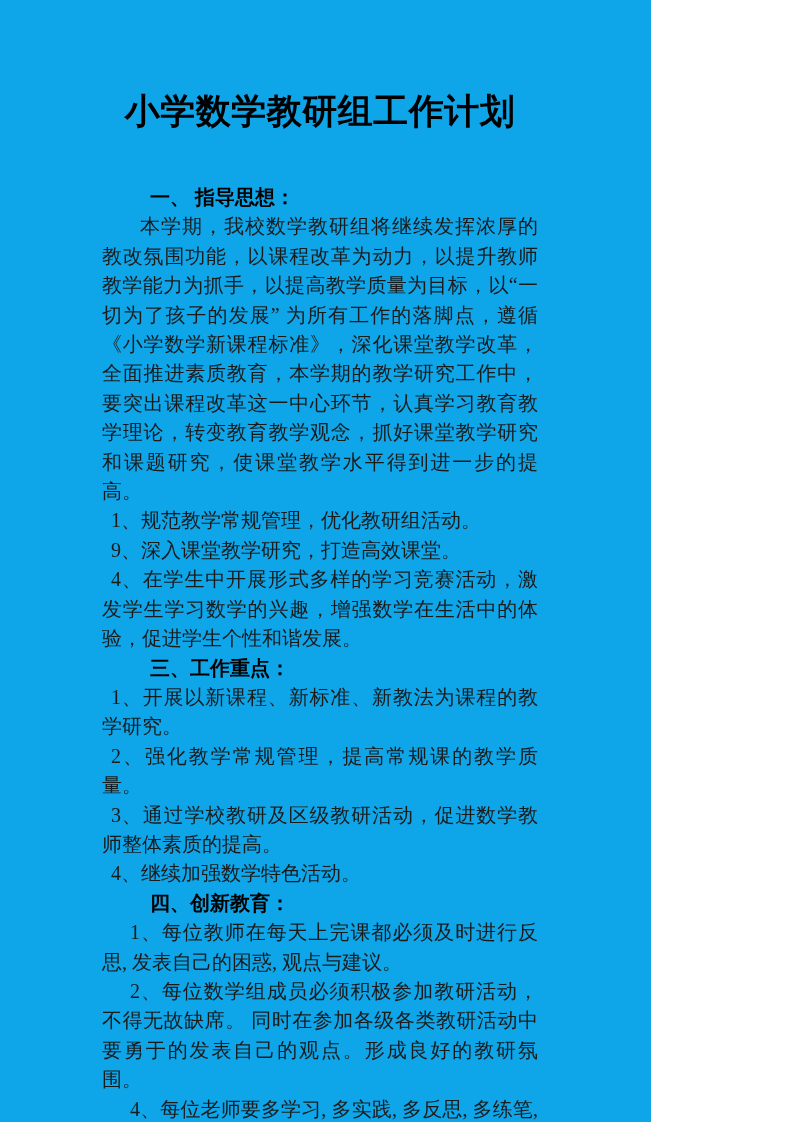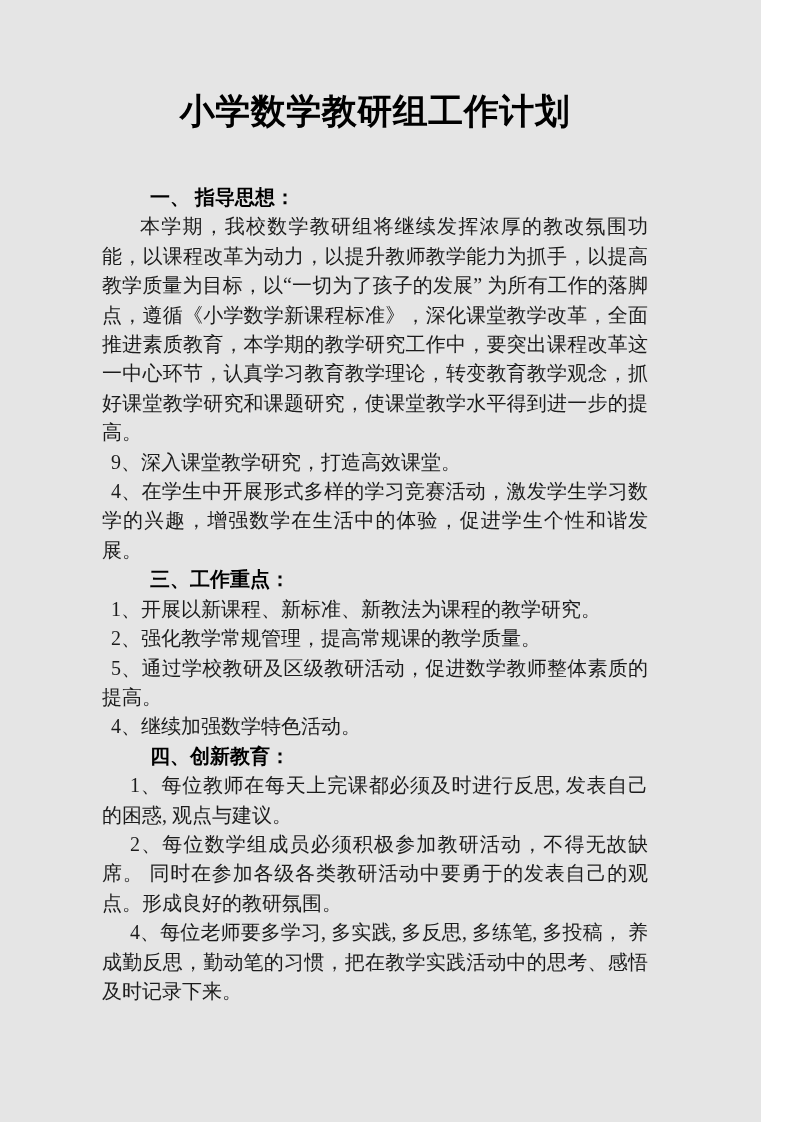--- a/index.html
+++ b/index.html
@@ -2,23 +2,23 @@
 <html><head>
 <meta charset="utf-8">
 <style>
   html, body {
     margin: 0;
     padding: 0;
     background: #ffffff;
   }
   .page {
     position: relative;
-    width: 761px;
+    width: 651px;
     height: 1122px;
-    background: #e5e5e5;
+    background: #0ea5e9;
     box-sizing: border-box;
     padding: 92px 113px 0 102px;
     overflow: hidden;
     font-family: "Liberation Serif", "DejaVu Serif", serif;
     color: #1b1b1b;
   }
   .doc-title {
     margin: 0 0 51px 0;
     font-size: 35px;
     font-weight: bold;
@@ -62,27 +62,28 @@
 </head>
 <body>
 
 <div class="page">
   <h1 class="doc-title">小学数学教研组工作计划</h1>
 
   <div class="body-text">
     <p class="heading">一、 指导思想：</p>
     <p class="para-first">本学期，我校数学教研组将继续发挥浓厚的教改氛围功能，以课程改革为动力，以提升教师教学能力为抓手，以提高教学质量为目标，以“一切为了孩子的发展” 为所有工作的落脚点，遵循《小学数学新课程标准》，深化课堂教学改革，全面推进素质教育，本学期的教学研究工作中，要突出课程改革这一中心环节，认真学习教育教学理论，转变教育教学观念，抓好课堂教学研究和课题研究，使课堂教学水平得到进一步的提高。</p>
 
+    <p class="item">1、规范教学常规管理，优化教研组活动。</p>
     <p class="item">9、深入课堂教学研究，打造高效课堂。</p>
     <p class="item">4、在学生中开展形式多样的学习竞赛活动，激发学生学习数学的兴趣，增强数学在生活中的体验，促进学生个性和谐发展。</p>
 
     <p class="heading">三、工作重点：</p>
     <p class="item">1、开展以新课程、新标准、新教法为课程的教学研究。</p>
     <p class="item">2、强化教学常规管理，提高常规课的教学质量。</p>
-    <p class="item">5、通过学校教研及区级教研活动，促进数学教师整体素质的提高。</p>
+    <p class="item">3、通过学校教研及区级教研活动，促进数学教师整体素质的提高。</p>
     <p class="item">4、继续加强数学特色活动。</p>
 
     <p class="heading">四、创新教育：</p>
     <p class="measure">1、每位教师在每天上完课都必须及时进行反思, 发表自己的困惑, 观点与建议。</p>
     <p class="measure">2、每位数学组成员必须积极参加教研活动，不得无故缺席。 同时在参加各级各类教研活动中要勇于的发表自己的观点。形成良好的教研氛围。</p>
     <p class="measure">4、每位老师要多学习, 多实践, 多反思, 多练笔, 多投稿， 养成勤反思，勤动笔的习惯，把在教学实践活动中的思考、感悟及时记录下来。</p>
   </div>
 </div>
 
 </body></html>

